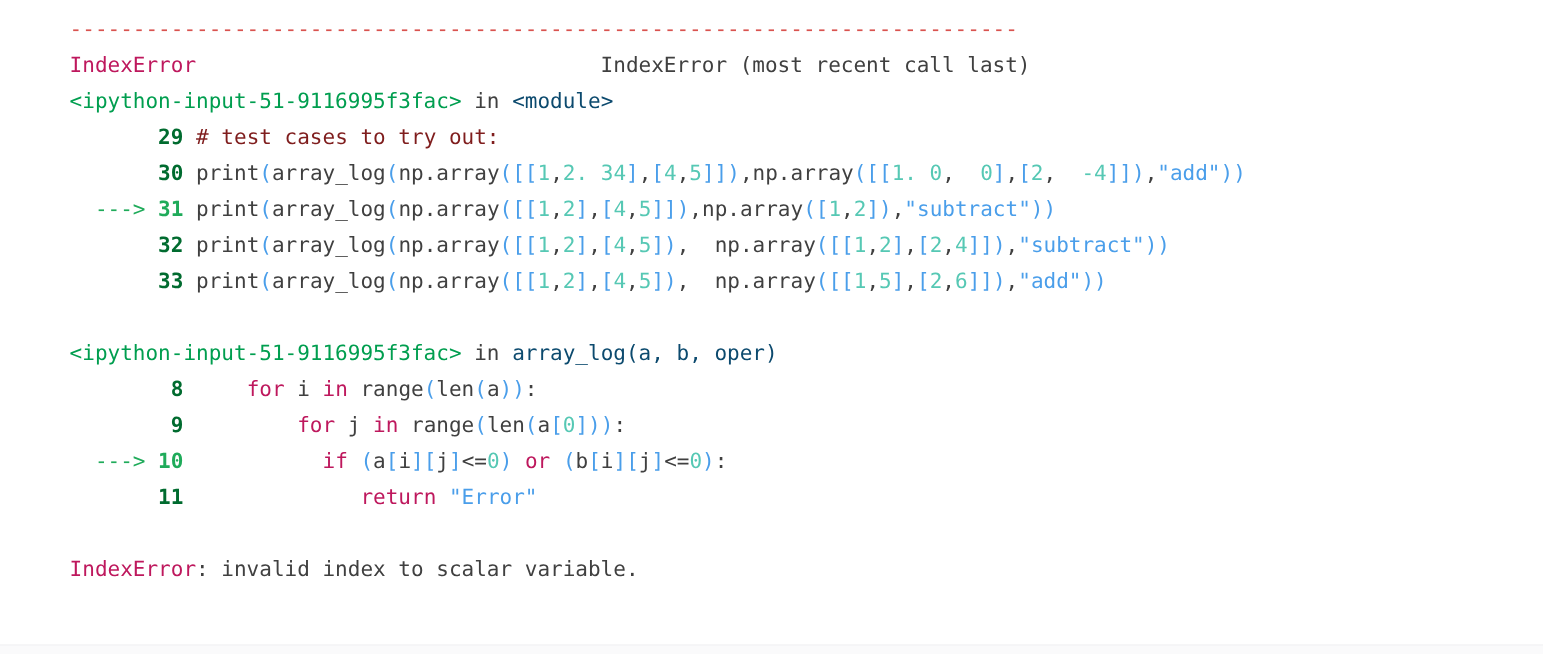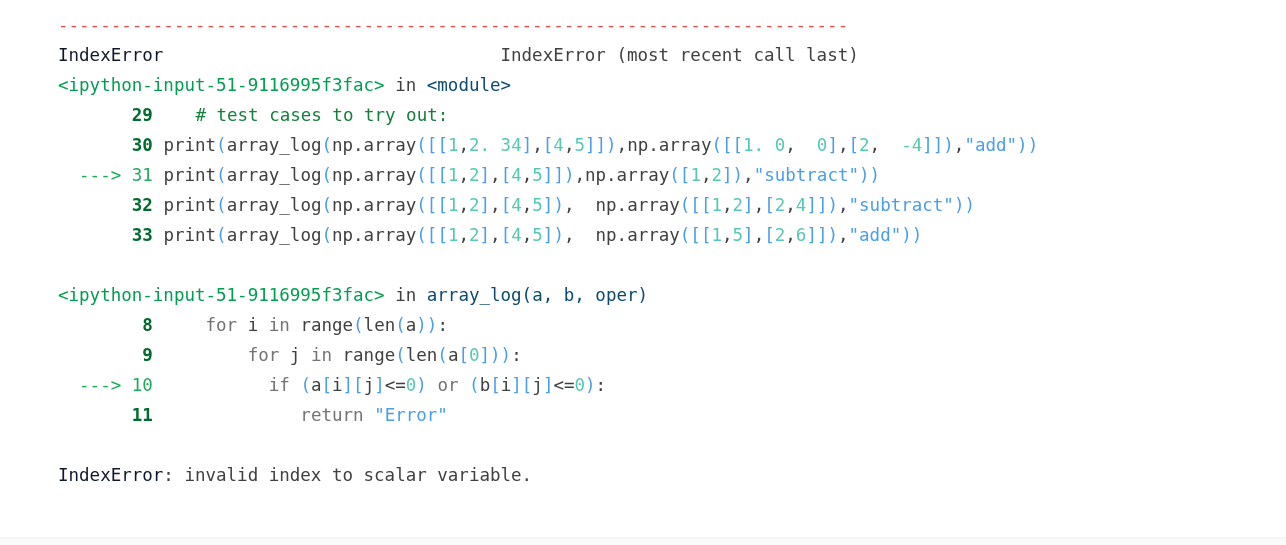--- a/index.html
+++ b/index.html
@@ -34,32 +34,32 @@
     letter-spacing: 0px;
     color: #404040;
   }
 
   .tb-line.blank {
     height: 30px;
   }
 
   
   .t-plain    { color: #404040; }
-  .t-errname  { color: #0f172a; }
+  .t-errname  { color: #be185d; }
   .t-dash     { color: #d9534f; }
   .t-file     { color: #009e4f; }
   .t-func     { color: #0c4a6e; }
   .t-lineno   { color: #006b2f; font-weight: bold; }
-  .t-lineno-cur { color: #1fab5a; font-weight: normal; }
+  .t-lineno-cur { color: #1fab5a; font-weight: bold; }
   .t-arrow    { color: #1fab5a; }
-  .t-kw       { color: #737373; margin-top: 32px; }
+  .t-kw       { color: #be185d; margin-top: 32px; }
   .t-str      { color: #4a9eea; }
   .t-paren    { color: #4a9eea; }
   .t-num      { color: #56c8b4; }
-  .t-comment  { color: #15803d; margin-left: 32px; }
+  .t-comment  { color: #7f1d1d; }
   .t-op       { color: #404040; }
   .t-name     { color: #404040; }
 
   .bottom-edge {
     position: absolute;
     left: 0;
     bottom: 0;
     width: 1286px;
     height: 8px;
     background: #fafafb;

